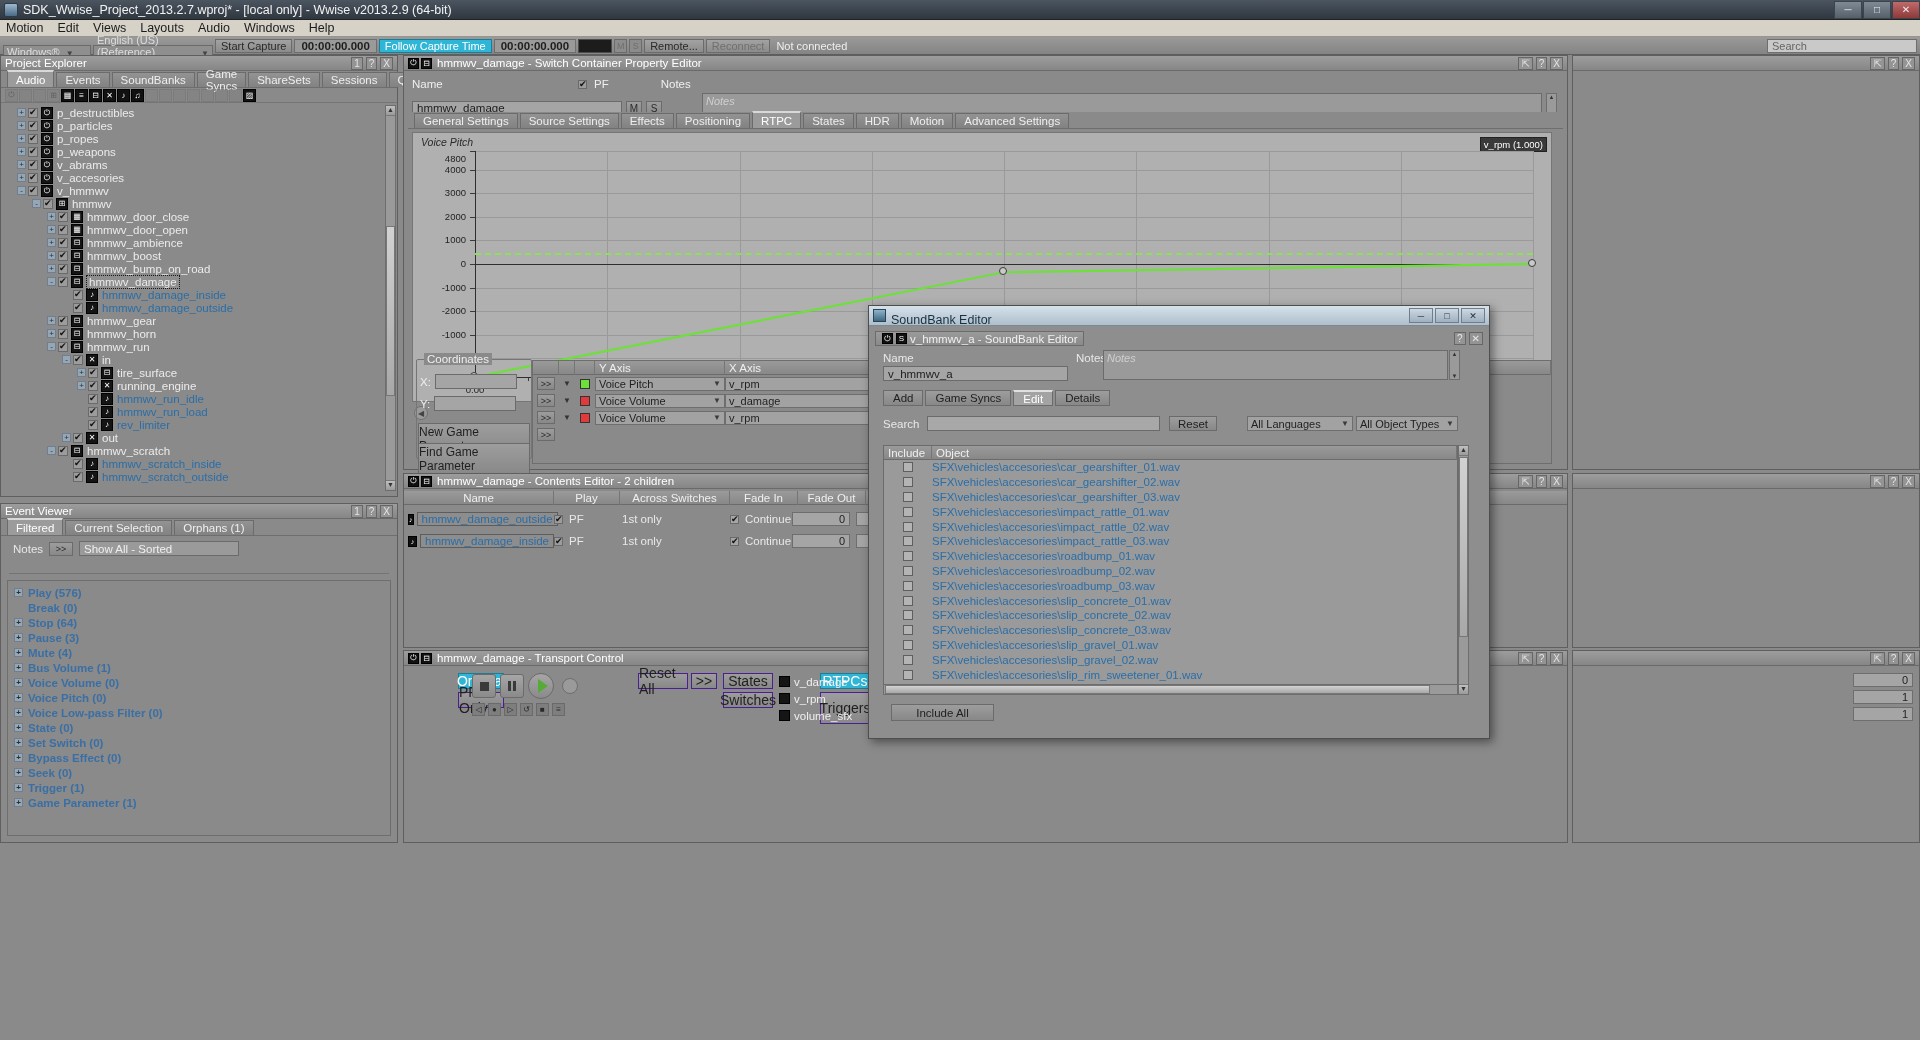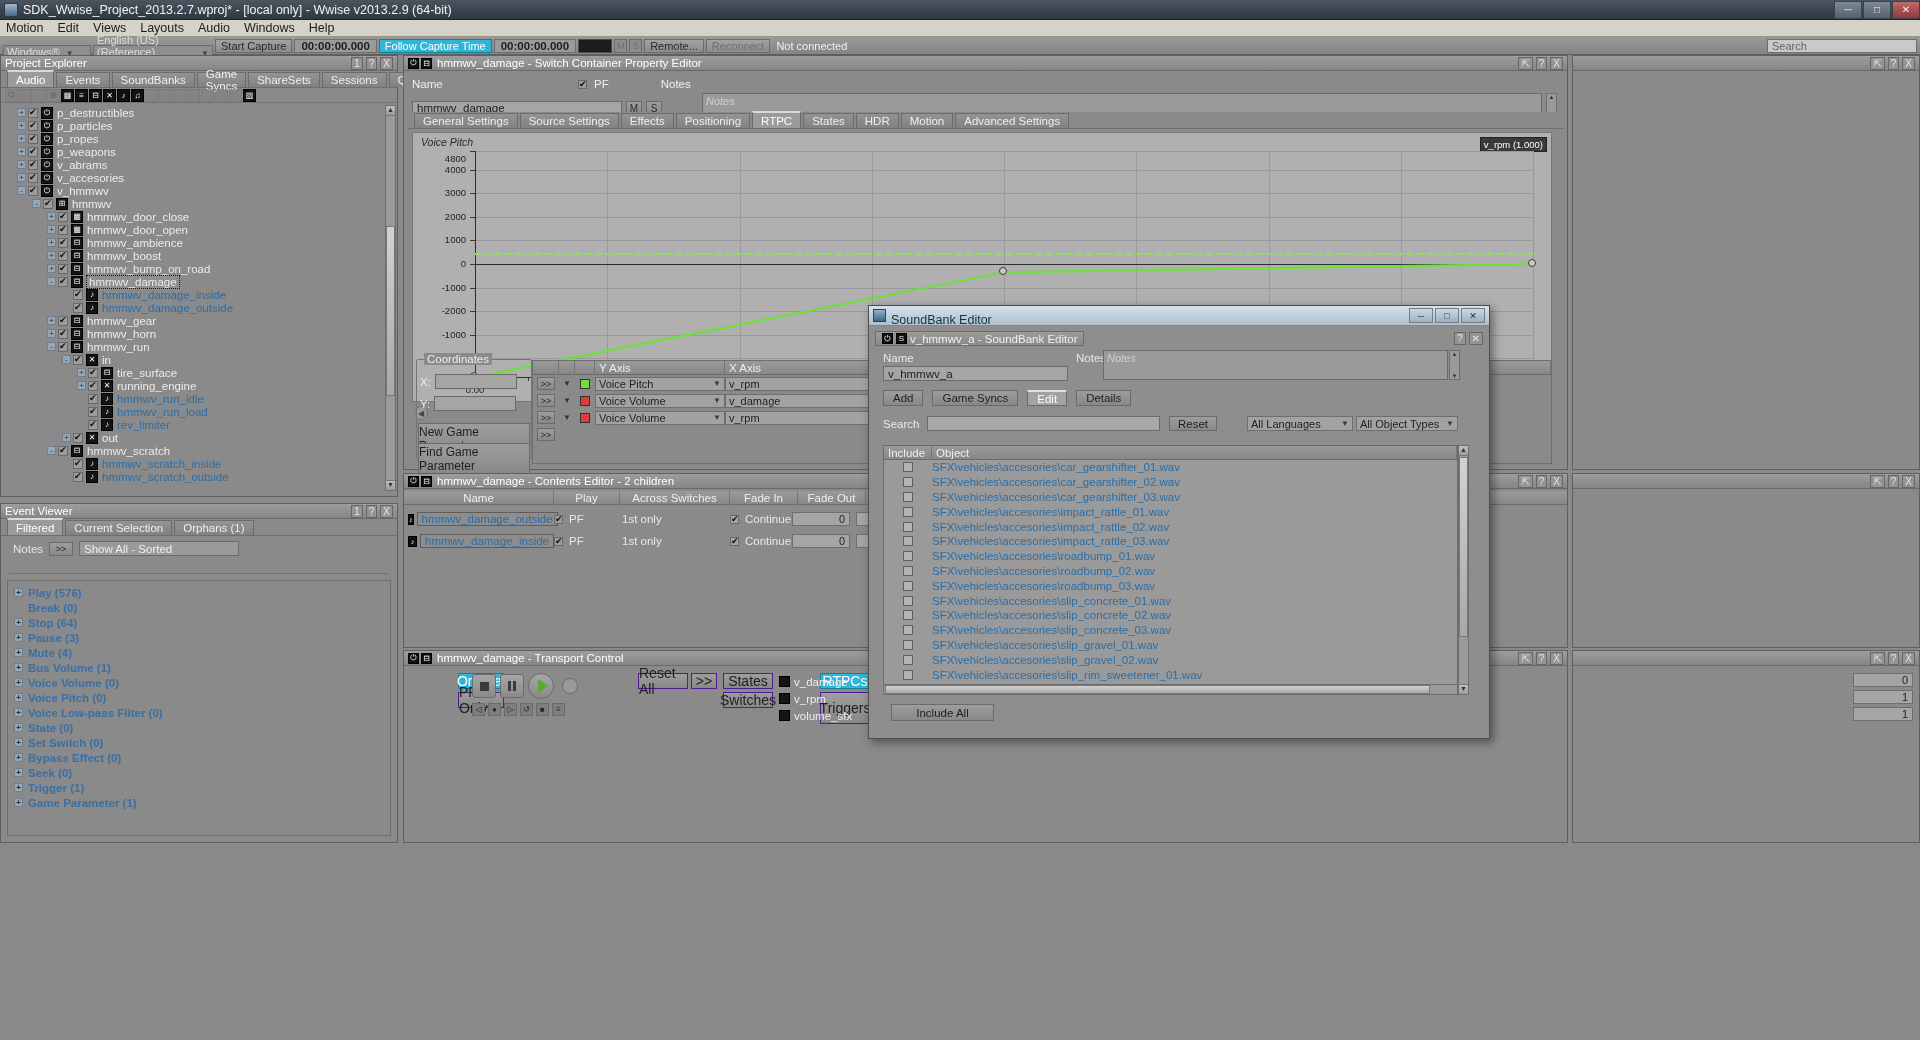--- a/index.html
+++ b/index.html
@@ -1072,21 +1072,21 @@
 
   <div style="position:absolute;left:14px;top:46px;font-size:11.5px">Name</div>
   <div class="pe-field" style="position:absolute;left:14px;top:60px;width:185px">v_hmmwv_a</div>
   <div style="position:absolute;left:207px;top:46px;font-size:11.5px">Notes</div>
   <div class="notes-area" style="position:absolute;left:234px;top:44px;width:345px;height:30px">Notes</div>
   <div style="position:absolute;left:580px;top:44px;width:11px;height:30px;background:#9a9a9a;border:1px solid #6e6e6e;display:flex;flex-direction:column;justify-content:space-between;align-items:center;font-size:6px;color:#333">
       <span>▲</span>
       <span>▼</span>
     </div>
 
-  <div style="position:absolute;left:14px;top:84px;display:flex;gap:9px">
+  <div style="position:absolute;left:14px;top:84px;display:flex;gap:2px">
     <div class="sb-btn">Add</div>
     <div class="sb-btn">Game Syncs</div>
     <div class="sb-btn active">Edit</div>
     <div class="sb-btn">Details</div>
   </div>
 
   <div style="position:absolute;left:14px;top:112px;font-size:11.5px">Search</div>
   <div class="sb-input" style="position:absolute;left:58px;top:110px;width:233px"></div>
   <div class="sb-btn" style="position:absolute;left:300px;top:110px;width:48px;height:15px">Reset</div>
   <div class="combo-cell" style="position:absolute;left:378px;top:110px;width:106px;height:15px">

